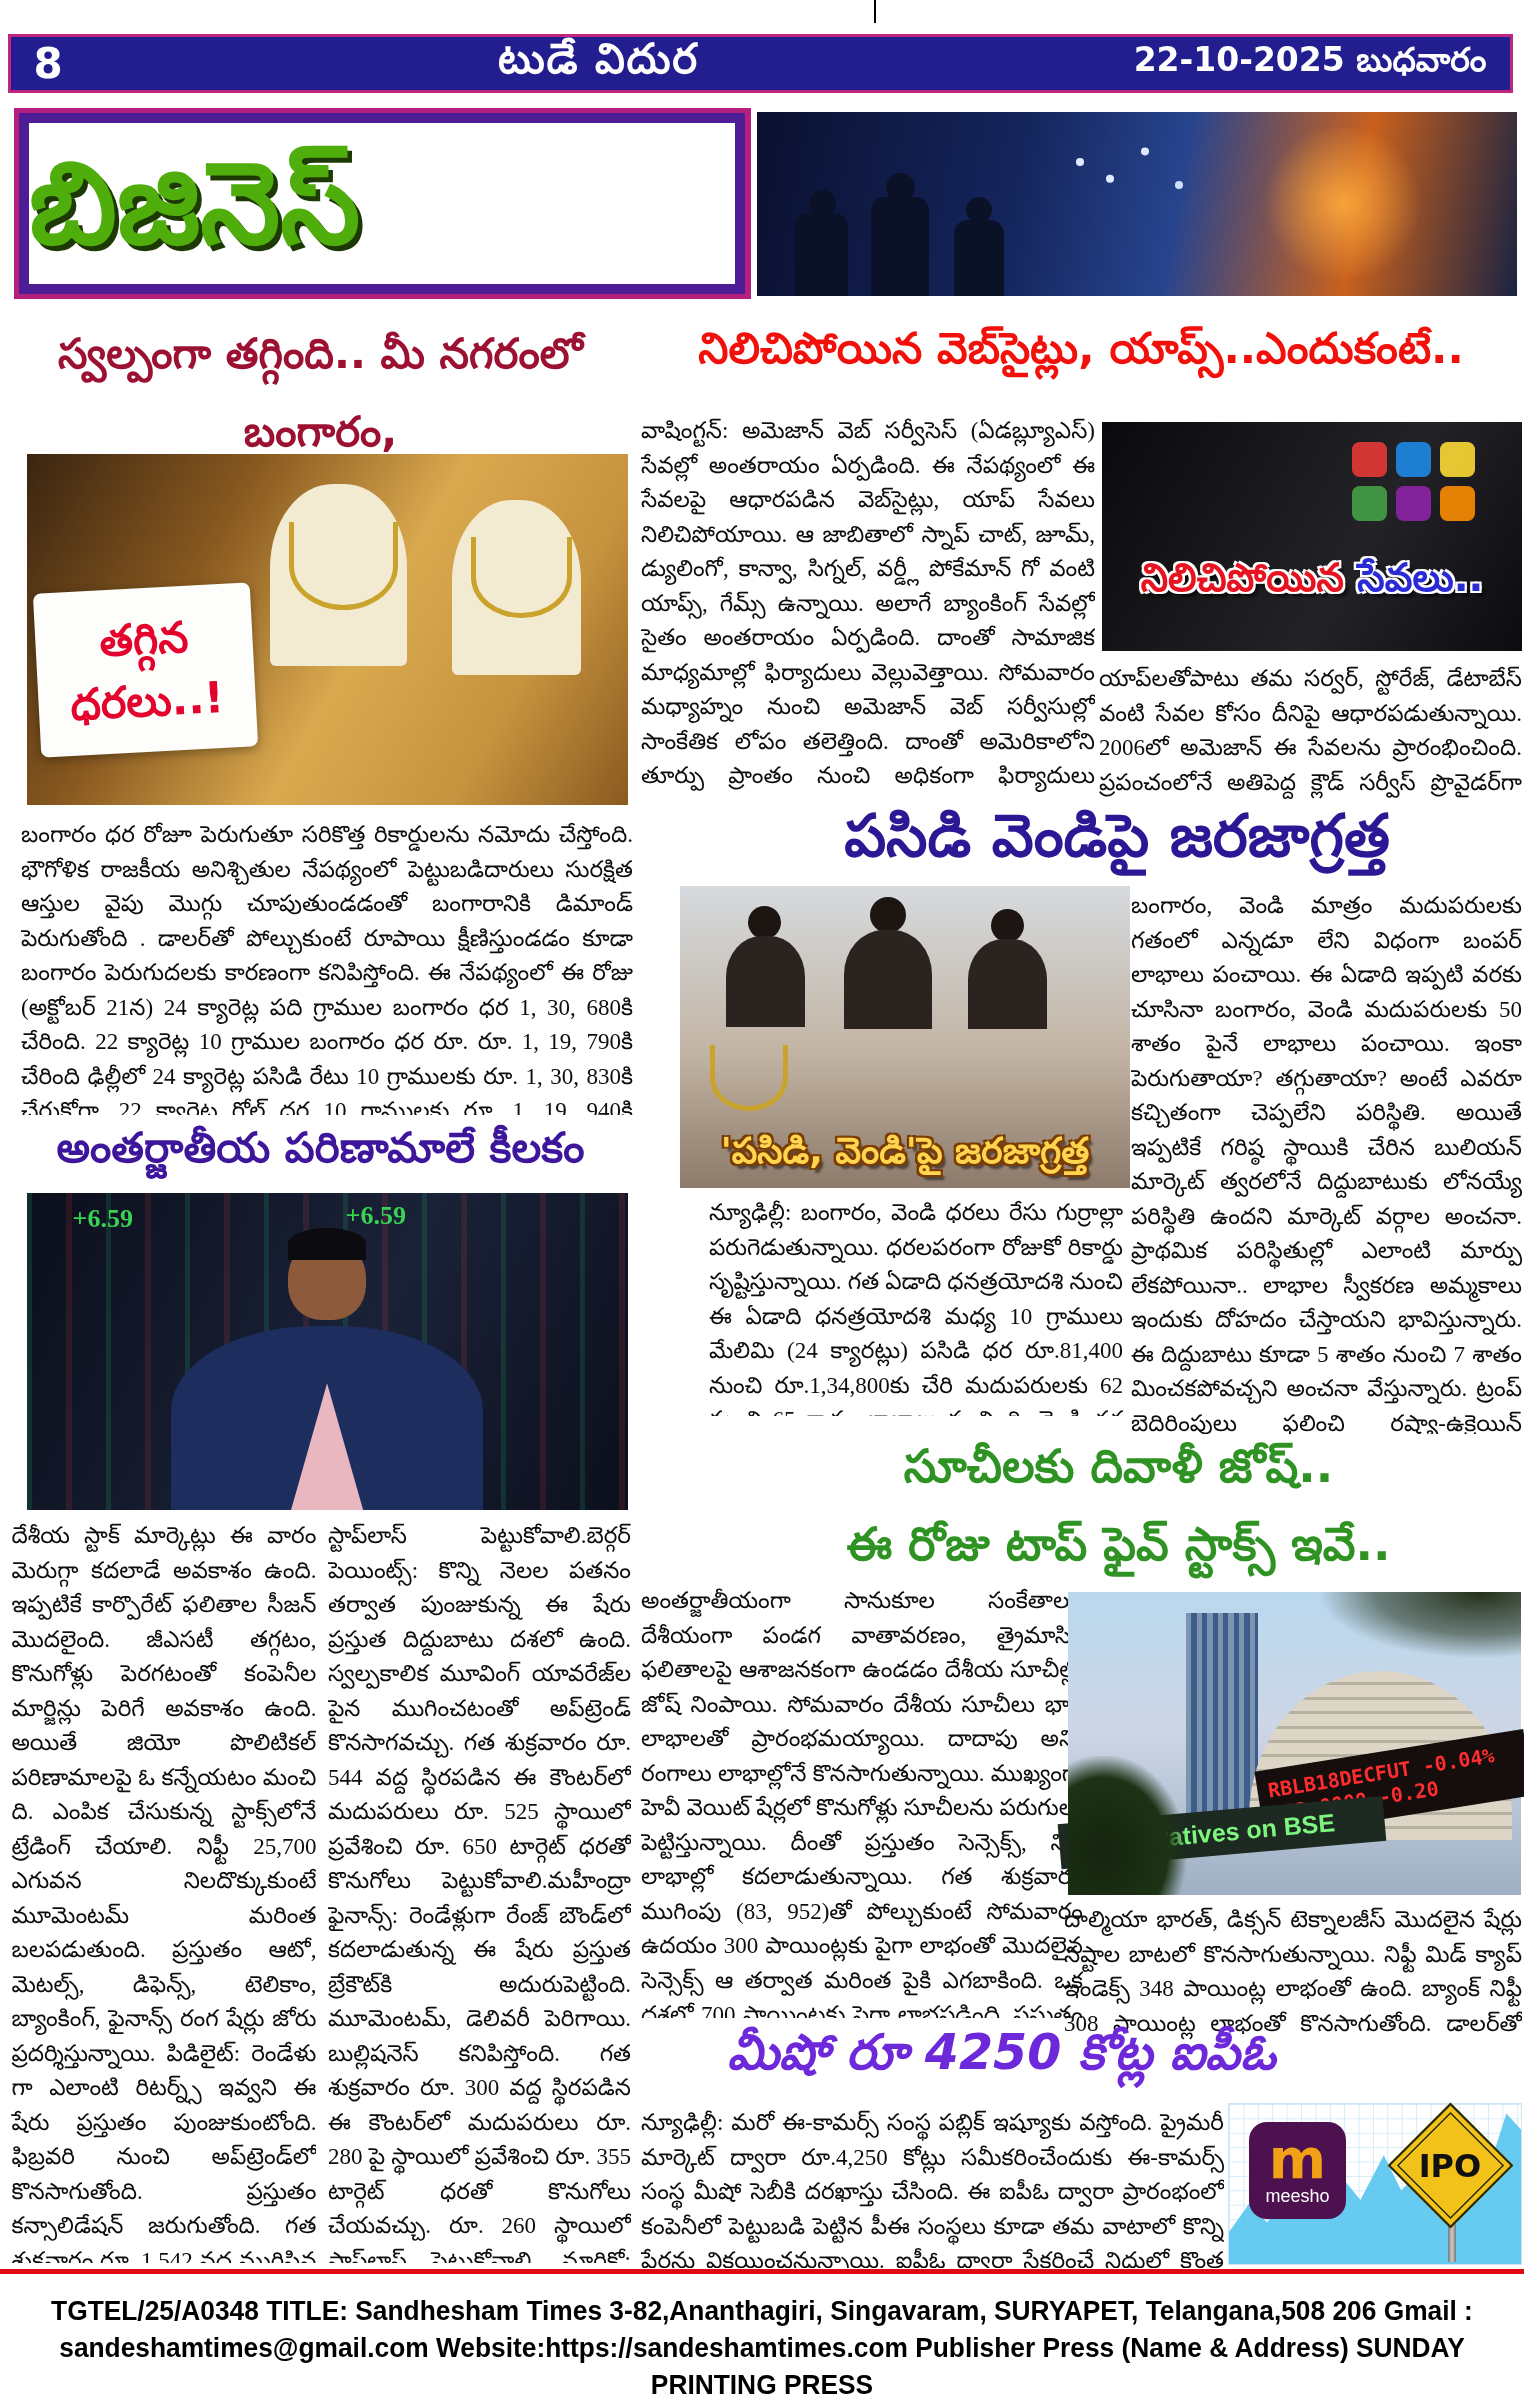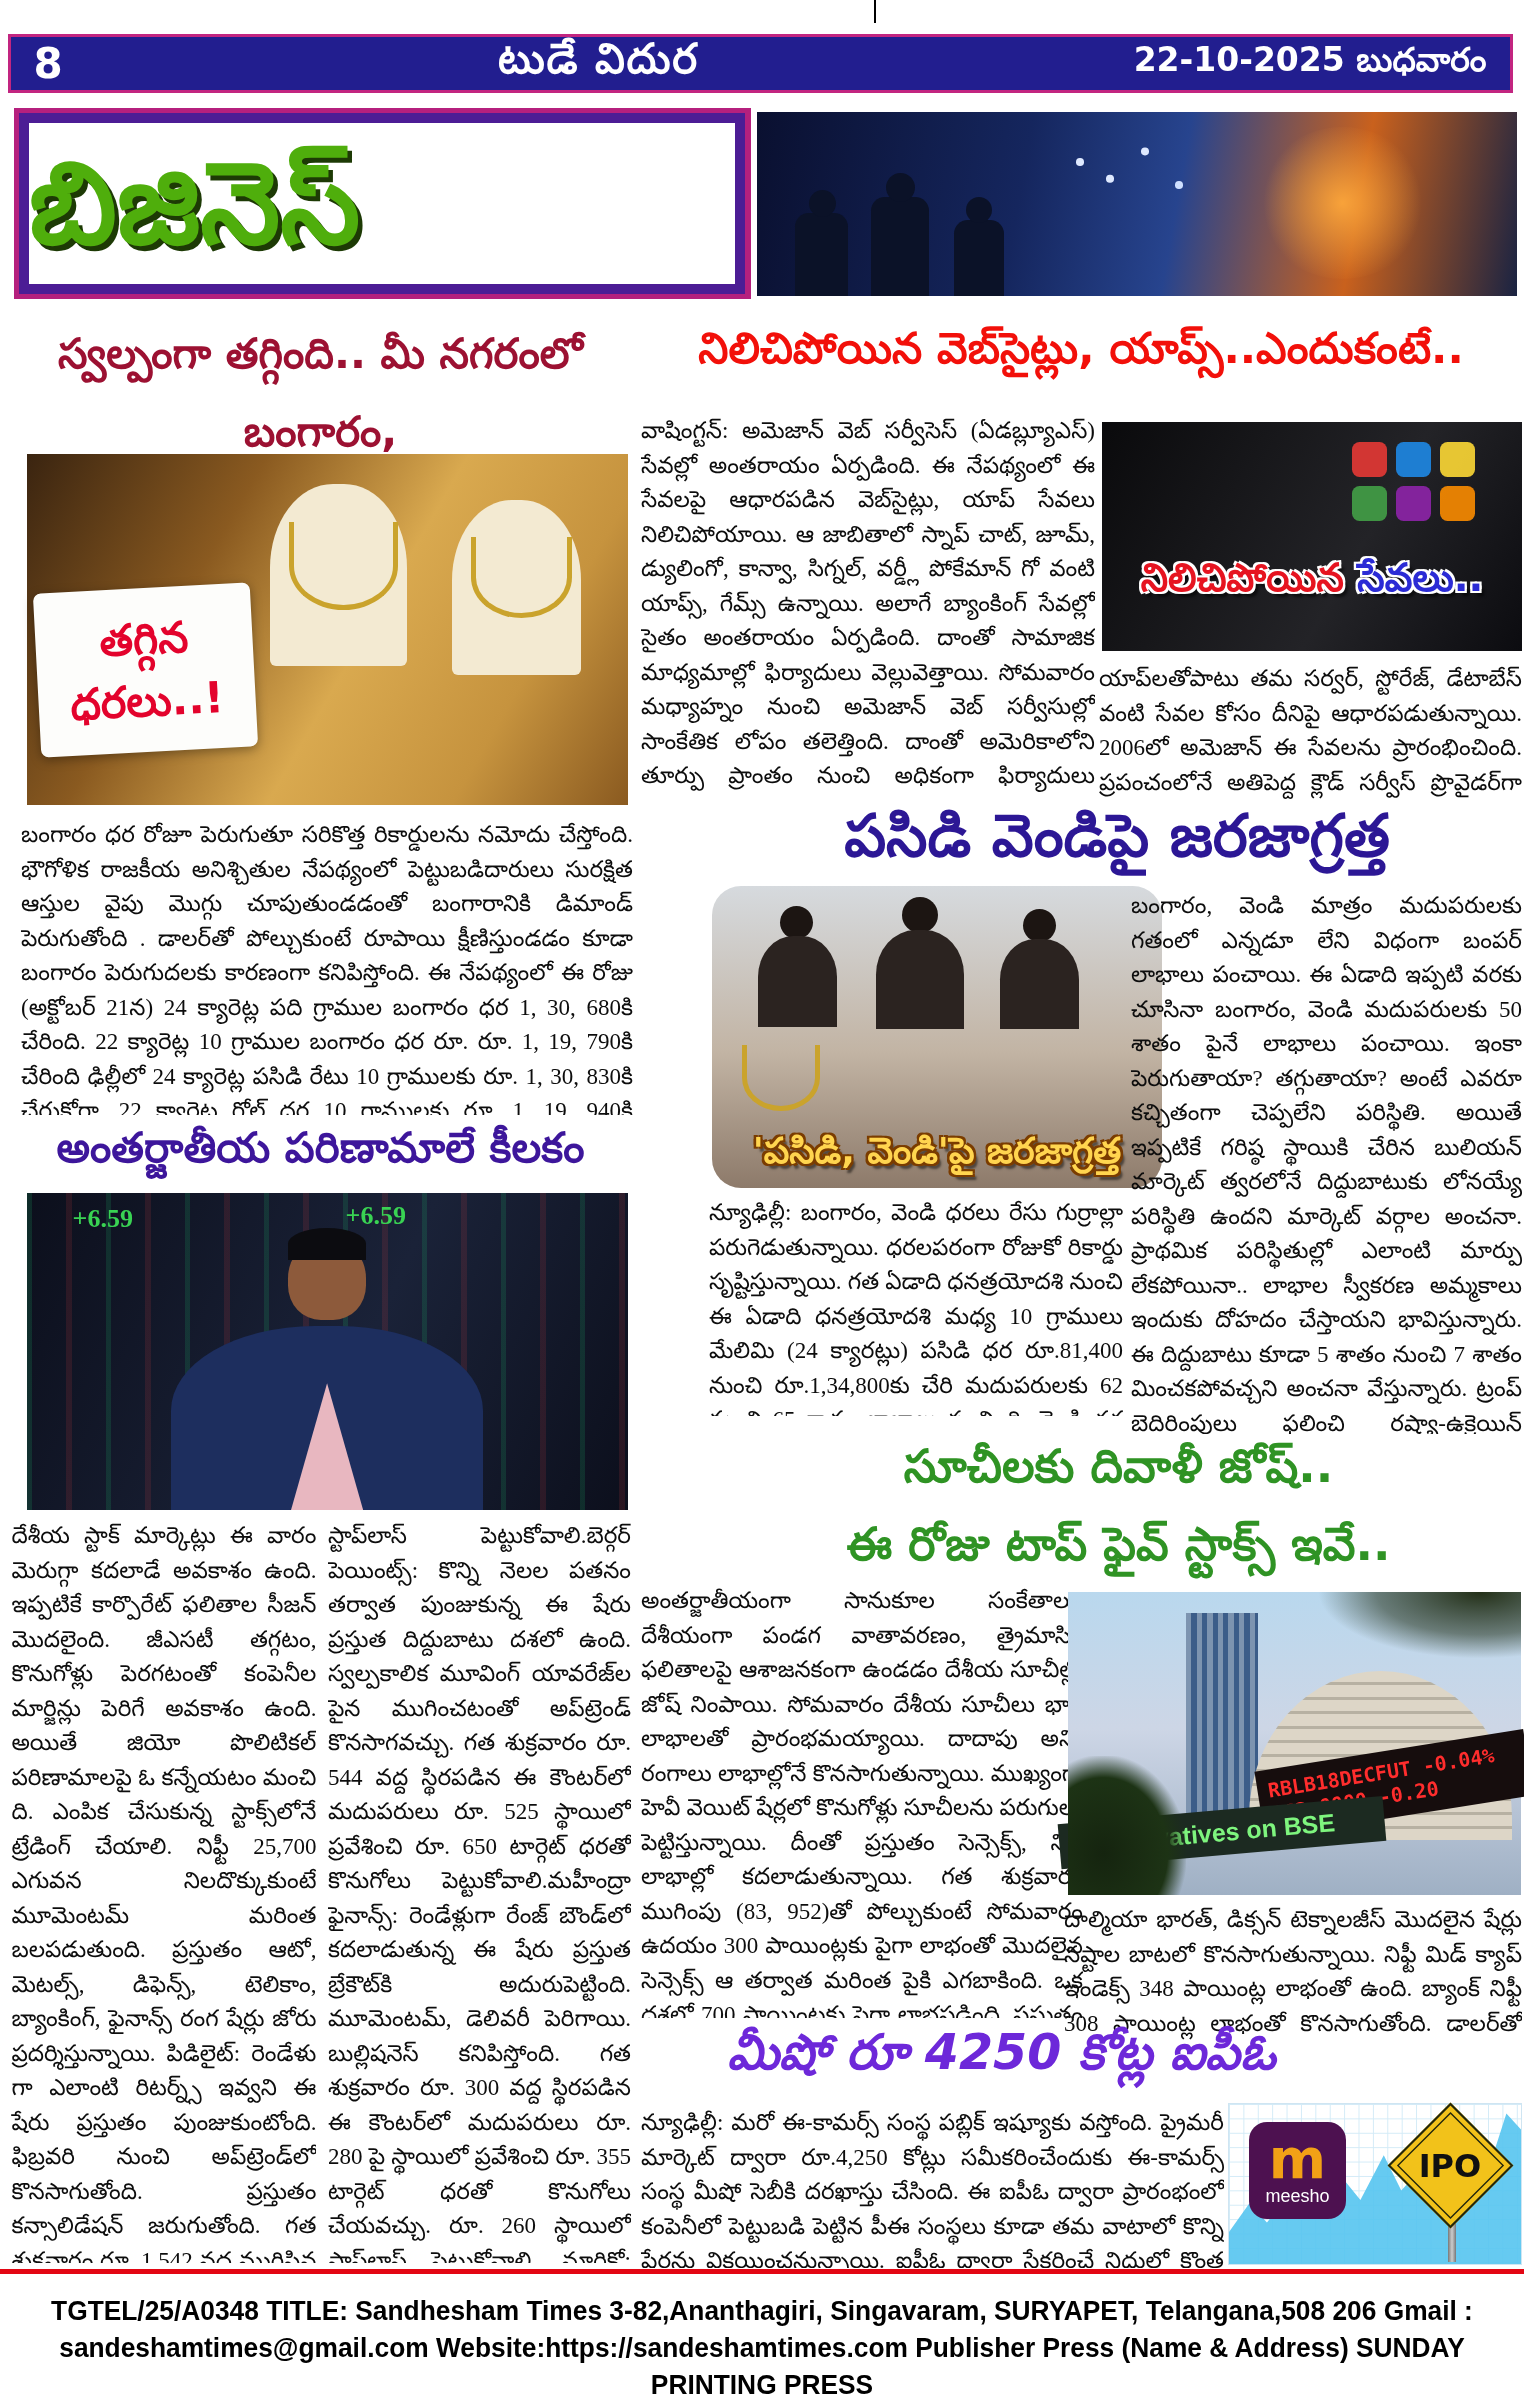--- a/index.html
+++ b/index.html
@@ -71,22 +71,22 @@
 
   
   .phone{left:1102px;top:422px;width:420px;height:229px;background:linear-gradient(120deg,#0a0a0c,#232327 60%,#0c0c10);}
   .app{position:absolute;width:35px;height:35px;border-radius:7.6px;opacity:.9;}
   .ovl{position:absolute;left:0;width:100%;text-align:center;font-family:"DejaVu Sans",sans-serif;font-weight:bold;}
   .ovl-stop{top:58%;font-size:39px;color:#e61420;
         text-shadow:-2.3px -2.3px 0 #fff,2.3px -2.3px 0 #fff,-2.3px 2.3px 0 #fff,2.3px 2.3px 0 #fff,4.6px 4.6px 3px rgba(0,0,0,.6);}
   .ovl-stop .blue{color:#2b2bd5;}
 
   
-  .shop{left:712px;top:886px;width:450px;height:302px;
-        background:linear-gradient(180deg,#d6dade 0%,#c2b4a4 55%,#8d7a6a 100%);border-radius:29px;}
+  .shop{left:680px;top:886px;width:450px;height:302px;
+        background:linear-gradient(180deg,#d6dade 0%,#c2b4a4 55%,#8d7a6a 100%);}
   .fig{position:absolute;background:#2b2320;border-radius:45% 45% 0 0;}
   .fighead{position:absolute;background:#1c1512;border-radius:50%;}
   .shop-ovl{bottom:7.6px;font-size:36px;color:#ffd54f;
         text-shadow:-2.3px -2.3px 0 #7a3c00,2.3px -2.3px 0 #7a3c00,-2.3px 2.3px 0 #7a3c00,2.3px 2.3px 0 #7a3c00,3.8px 4.6px 2.3px rgba(0,0,0,.5);}
 
   
   .bse{left:1068px;top:1592px;width:453px;height:303px;background:linear-gradient(180deg,#b9d8ee 0%,#cdd6e6 45%,#9fb0c4 100%);}
   .tower{position:absolute;left:26%;top:7%;width:16%;height:72%;
         background:repeating-linear-gradient(90deg,#7d94b0 0 5.3px,#3c5d89 5.3px 10.6px);}
   .dome{position:absolute;right:2%;top:26%;width:58%;height:56%;border-radius:55% 55% 0 0/95% 95% 0 0;

